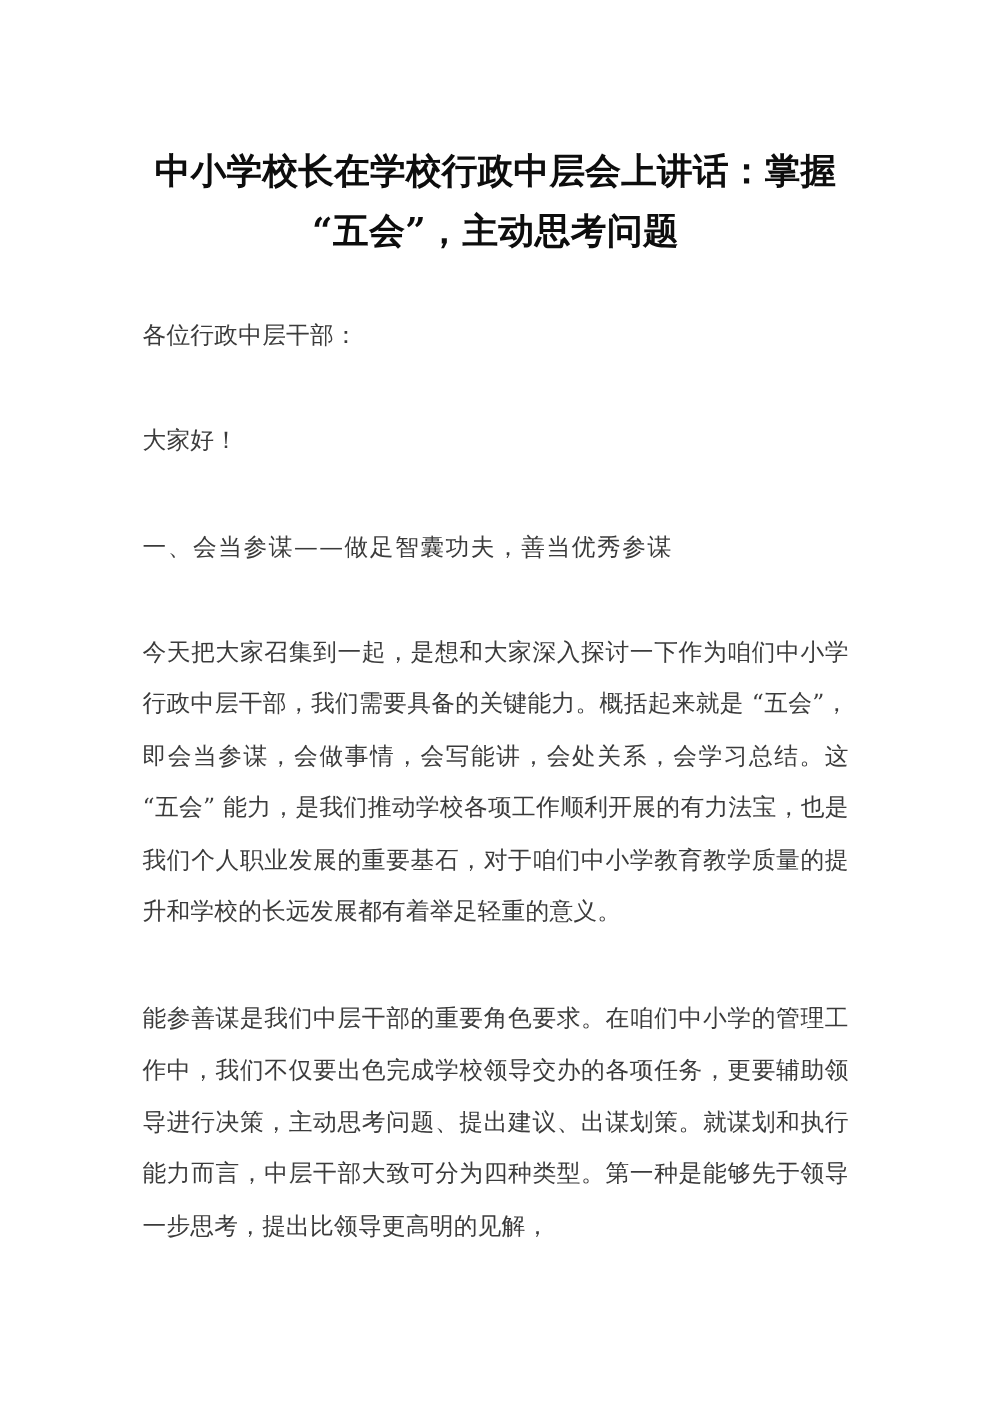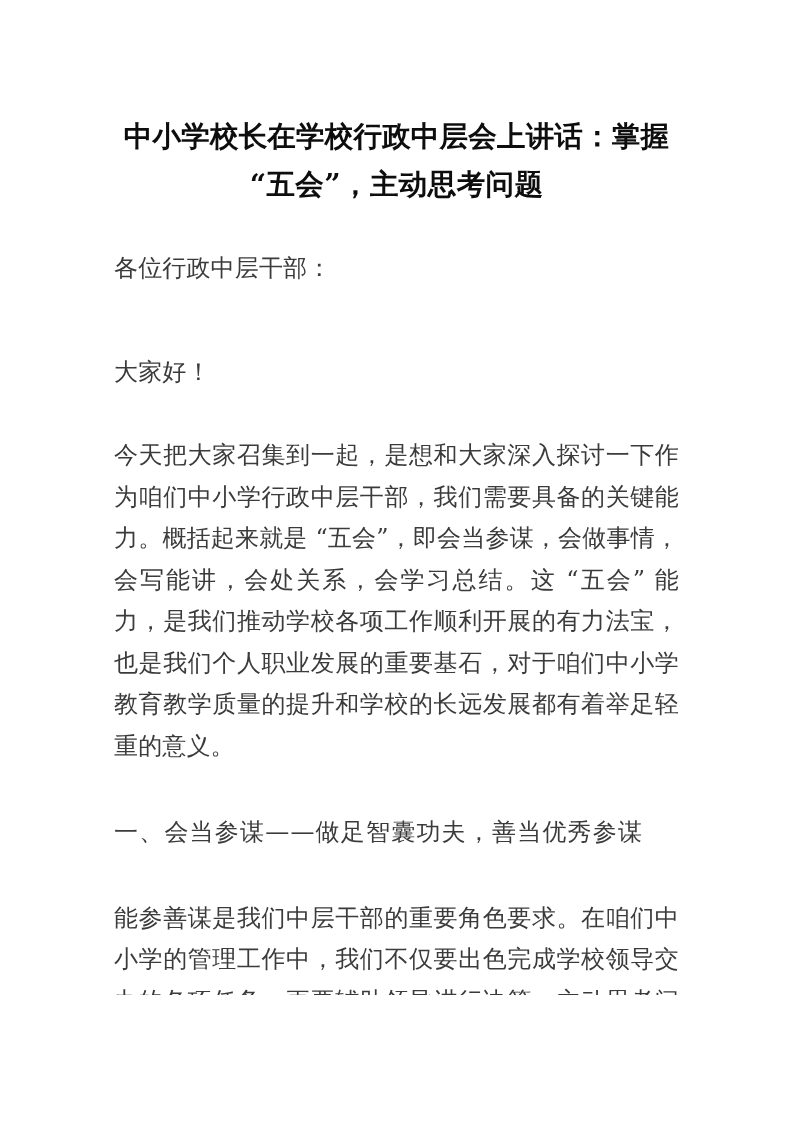--- a/index.html
+++ b/index.html
@@ -46,31 +46,31 @@
     display: block;
     white-space: nowrap;
   }
   .doc-title .t-line-1 {
     
     letter-spacing: 0.2px;
   }
 
   
   .block {
-    font-size: 24px;
+    font-size: 19px;
     color: #3b3b3b;
     line-height: 41.5px;
     text-align: justify;
     text-justify: inter-character;
     letter-spacing: 0.15px;
     margin: 0;
     font-family: "DejaVu Serif", "Liberation Serif", serif;
   }
   .block.salutation   { margin-top: 40px; }
-  .block.greeting     { margin-top: 62px; }
+  .block.greeting     { margin-top: 42px; }
   .block.para         { margin-top: 42px; }
   .block.heading      { margin-top: 45px; letter-spacing: 1.2px; }
   .block.para-after-heading { margin-top: 44px; }
 
   
   .block.justify-all { text-align-last: left; }
 </style>
 </head>
 <body>
 
@@ -79,20 +79,20 @@
 
     <h1 class="doc-title">
       <span class="t-line t-line-1">中小学校长在学校行政中层会上讲话：掌握</span>
       <span class="t-line t-line-2">“五会”，主动思考问题</span>
     </h1>
 
     <p class="block salutation">各位行政中层干部：</p>
 
     <p class="block greeting">大家好！</p>
 
+    <p class="block heading">一、会当参谋——做足智囊功夫，善当优秀参谋</p>
+
     <p class="block para justify-all">今天把大家召集到一起，是想和大家深入探讨一下作为咱们中小学行政中层干部，我们需要具备的关键能力。概括起来就是 “五会”，即会当参谋，会做事情，会写能讲，会处关系，会学习总结。这 “五会” 能力，是我们推动学校各项工作顺利开展的有力法宝，也是我们个人职业发展的重要基石，对于咱们中小学教育教学质量的提升和学校的长远发展都有着举足轻重的意义。</p>
-
-    <p class="block heading">一、会当参谋——做足智囊功夫，善当优秀参谋</p>
 
     <p class="block para-after-heading justify-all">能参善谋是我们中层干部的重要角色要求。在咱们中小学的管理工作中，我们不仅要出色完成学校领导交办的各项任务，更要辅助领导进行决策，主动思考问题、提出建议、出谋划策。就谋划和执行能力而言，中层干部大致可分为四种类型。第一种是能够先于领导一步思考，提出比领导更高明的见解，</p>
 
   </div>
 </div>
 
 </body></html>

